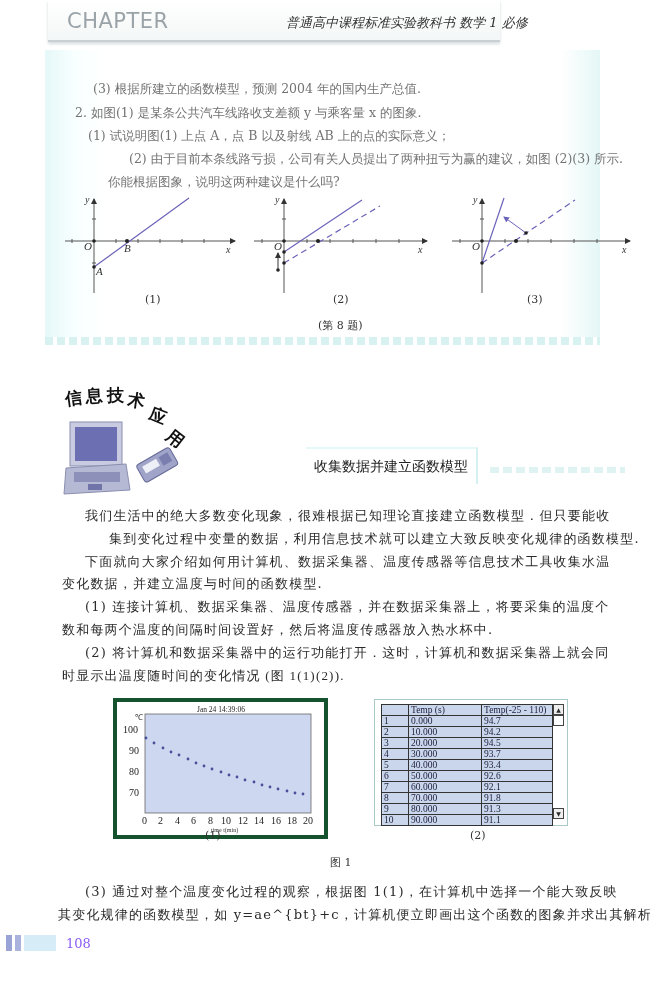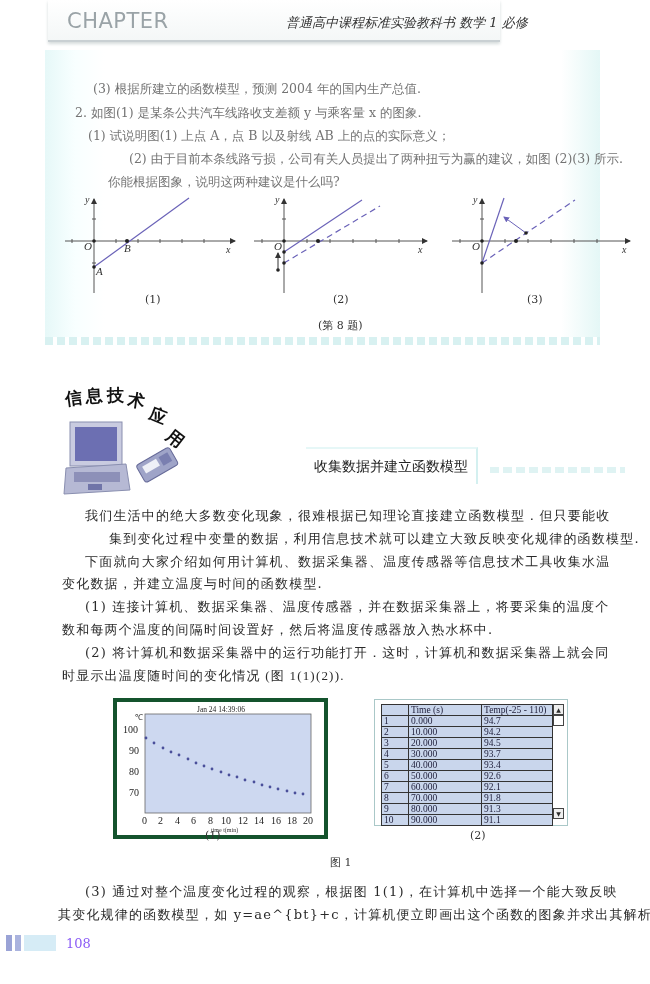--- a/index.html
+++ b/index.html
@@ -226,21 +226,21 @@
         <circle cx="186" cy="92" r="1.4"></circle>
     </g>
   </svg>
 </div>
 
 <div class="table-frame">
   <table class="data">
     <tbody>
         <tr>
       <th style="width:22px;"></th>
-      <th style="width:68px;">Time (s)</th>
+      <th style="width:68px;">Temp (s)</th>
       <th style="width:66px;">Temp(-25 - 110)</th>
     </tr>
     <tr>
           <td>1</td>
           <td>0.000</td>
           <td>94.7</td>
         </tr>
     <tr>
           <td>2</td>
           <td>10.000</td>

